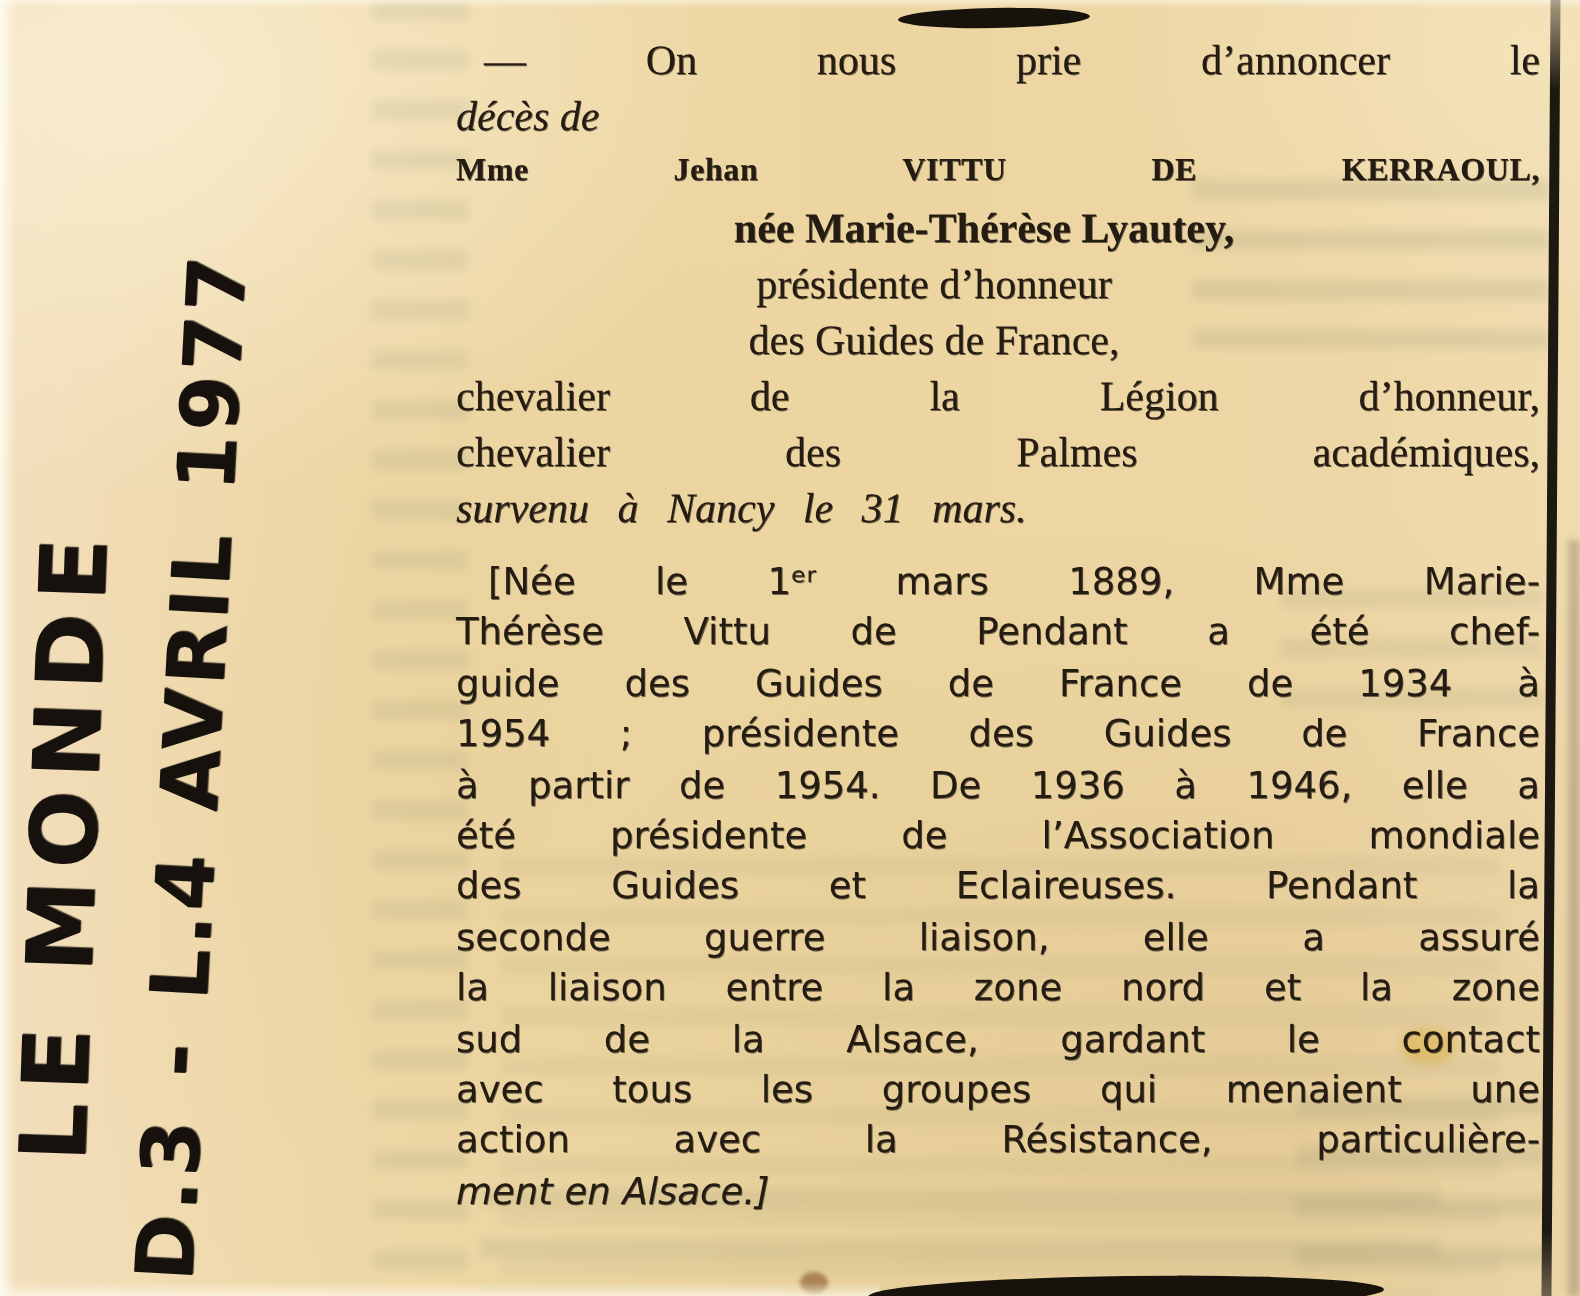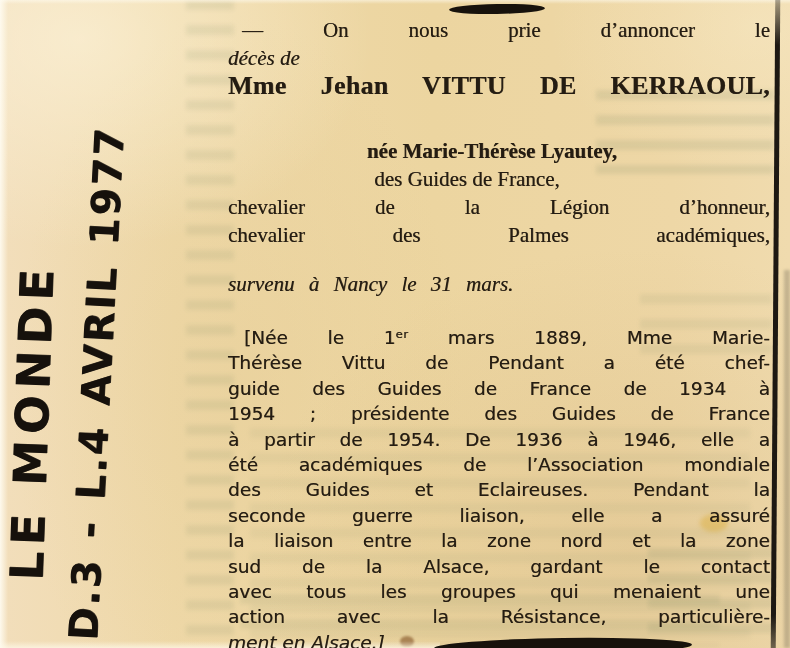--- a/index.html
+++ b/index.html
@@ -51,31 +51,31 @@
   .hw-line{height:64px;line-height:58px;white-space:nowrap;
     font-family:"DejaVu Sans",sans-serif;font-weight:700;color:#16110c;
     text-shadow:0.5px 0.5px 0.5px rgba(22,17,12,0.8);}
   .hw1{font-size:46px;letter-spacing:6px;padding-left:62px;transform:rotate(2deg);}
   .hw2{font-size:40px;letter-spacing:2px;word-spacing:4px;padding-left:2px;transform:rotate(3deg);}
 
   
   .article{position:absolute;left:228px;top:16px;width:542px;color:#241c12;}
   .p1{font-family:"Liberation Serif","DejaVu Serif",serif;font-size:21px;line-height:28px;
     text-shadow:0.4px 0.3px 0.3px rgba(35,26,15,0.65);}
-  .p2{margin-top:27px;font-family:"DejaVu Sans",sans-serif;font-size:18.5px;line-height:25.4px;
+  .p2{margin-top:11px;font-family:"DejaVu Sans",sans-serif;font-size:18.5px;line-height:25.4px;
     text-shadow:0.4px 0.3px 0.3px rgba(35,26,15,0.6);}
   .ln{text-align:justify;text-align-last:justify;text-justify:inter-word;white-space:nowrap;}
   .ind{text-indent:14px;}
   .ind2{text-indent:16px;}
   .lft{text-align:left;text-align-last:left;font-style:italic;}
   .ctr{text-align:center;text-align-last:center;padding-right:64px;}
-  .ctr2{text-align:center;text-align-last:center;padding-right:14px;margin-top:37px;}
+  .ctr2{text-align:center;text-align-last:center;padding-right:14px;}
   .b{font-weight:700;}
-  .big{font-size:26px;letter-spacing:0.3px;}
-  .wsp{word-spacing:9px;margin-top:21px;}
+  .big{font-size:16px;letter-spacing:0.3px;}
+  .wsp{word-spacing:9px;}
 </style>
 </head>
 <body>
 
 <div class="clip">
 
   <div class="smudge bleed" style="left:186px;top:0;width:48px;height:648px;opacity:0.8;"></div>
   <div class="smudge bleed" style="left:596px;top:90px;width:178px;height:84px;"></div>
   <div class="smudge bleed" style="left:640px;top:294px;width:132px;height:72px;opacity:0.7;"></div>
   <div class="smudge bleed" style="left:250px;top:428px;width:500px;height:210px;opacity:0.5;"></div>
@@ -98,32 +98,33 @@
       <div class="hw-line hw2">D.3 - L.4 AVRIL 1977</div>
     </div>
   </div>
 
   <div class="article">
     <div class="p1">
       <div class="ln ind">— On nous prie d’annoncer le</div>
       <div class="ln lft">décès de</div>
       <div class="ln b big">Mme Jehan VITTU DE KERRAOUL,</div>
       <div class="ln ctr2 b">née Marie-Thérèse Lyautey,</div>
+      <div class="ln ctr">présidente d’honneur</div>
       <div class="ln ctr">des Guides de France,</div>
       <div class="ln">chevalier de la Légion d’honneur,</div>
       <div class="ln">chevalier des Palmes académiques,</div>
       <div class="ln lft wsp">survenu à Nancy le 31 mars.</div>
     </div>
     <div class="p2">
       <div class="ln ind2">[Née le 1ᵉʳ mars 1889, Mme Marie-</div>
       <div class="ln">Thérèse Vittu de Pendant a été chef-</div>
       <div class="ln">guide des Guides de France de 1934 à</div>
       <div class="ln">1954 ; présidente des Guides de France</div>
       <div class="ln">à partir de 1954. De 1936 à 1946, elle a</div>
-      <div class="ln">été académiques de l’Association mondiale</div>
+      <div class="ln">été présidente de l’Association mondiale</div>
       <div class="ln">des Guides et Eclaireuses. Pendant la</div>
       <div class="ln">seconde guerre liaison, elle a assuré</div>
       <div class="ln">la liaison entre la zone nord et la zone</div>
       <div class="ln">sud de la Alsace, gardant le contact</div>
       <div class="ln">avec tous les groupes qui menaient une</div>
       <div class="ln">action avec la Résistance, particulière-</div>
       <div class="ln lft">ment en Alsace.]</div>
     </div>
   </div>
 

